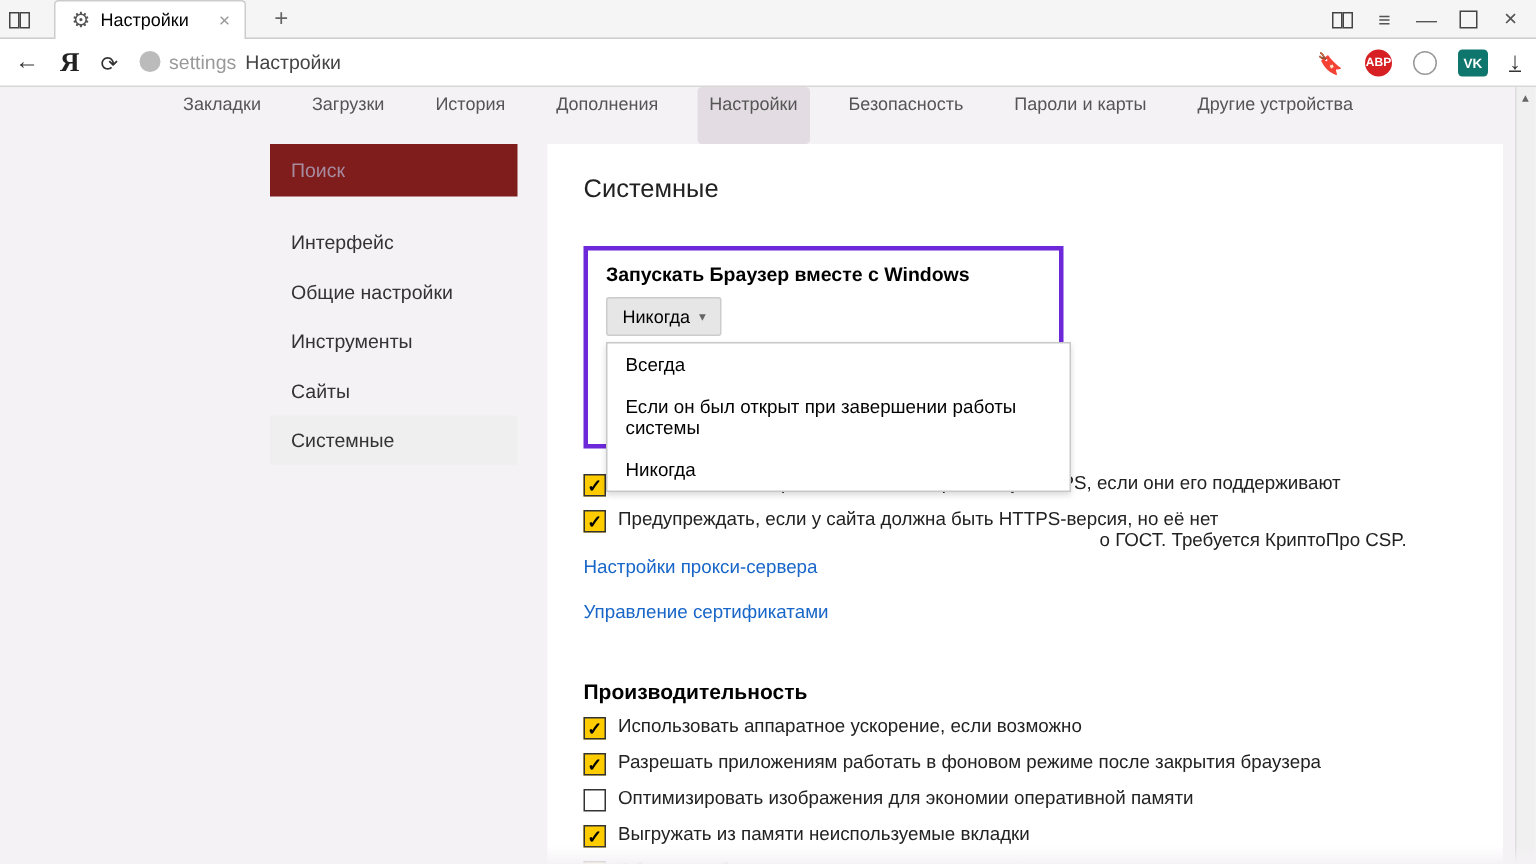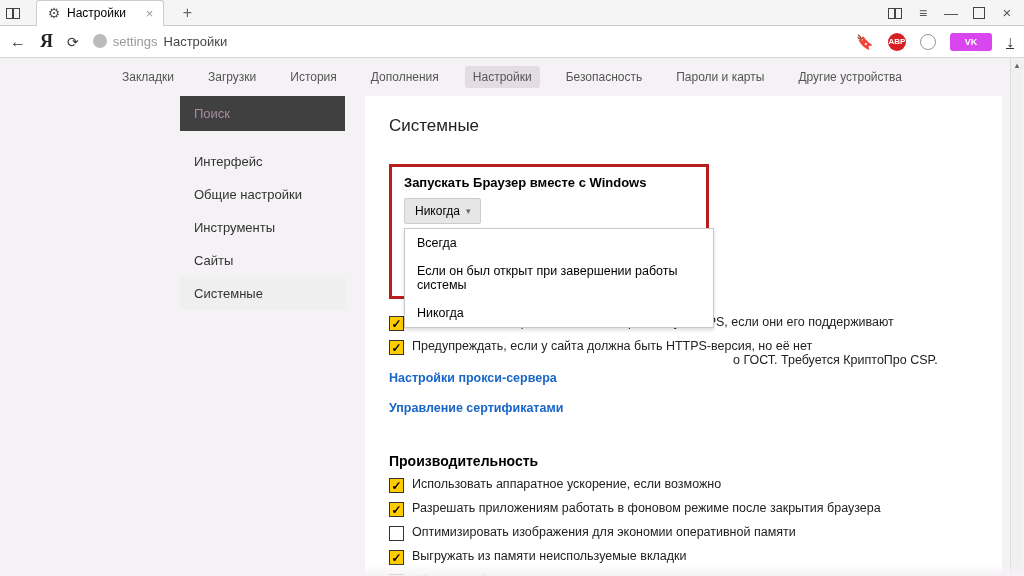--- a/index.html
+++ b/index.html
@@ -18,51 +18,51 @@
   .pan::before{left:0;top:0;width:5px;height:9px;}
   .pan::after{right:0;top:0;width:5px;height:9px;}
 
   
   .addrbar { height: 32px; background: #fff; display:flex; align-items:center; gap:14px; padding:0 10px; border-bottom:1px solid #d8d8d8; font-size:13px; color:#333;}
   .addrbar .favya { font-family: "Times New Roman", serif; font-size:18px; font-weight:600; color:#222;}
   .addrbar .url  { display:flex; gap:6px; color:#888;}
   .addrbar .url .dom { color:#444; }
   .addrbar .spacer{flex:1;}
   .abp { width:18px;height:18px;border-radius:50%;background:#d62024;color:#fff;font-size:8px;font-weight:700;display:inline-flex;align-items:center;justify-content:center;}
-  .vk  { width:42px;height:18px;border-radius:3px;background:#d946ef;color:#fff;font-size:9px;font-weight:700;display:inline-flex;align-items:center;justify-content:center;}
+  .vk  { width:20px;height:18px;border-radius:3px;background:#0f766e;color:#fff;font-size:9px;font-weight:700;display:inline-flex;align-items:center;justify-content:center;}
   .globe{width:16px;height:16px;border:1.5px solid #999;border-radius:50%;display:inline-block;position:relative;}
   .arrow{font-size:16px;color:#333;}
 
   
   .page { position: relative; height: calc(576px - 58px); }
-  .topnav { height: 38px; display:flex; align-items:center; justify-content:center; gap:18px; font-size:12px; color:#555; background:#f5f2f5;}
+  .topnav { height: 38px; display:flex; justify-content:center; gap:18px; font-size:12px; color:#555; background:#f5f2f5;}
   .topnav .item { padding:4px 8px; cursor:pointer;}
   .topnav .item.active { background:#e3dde3; border-radius:3px;}
 
   .content { display:flex; gap:20px; padding:0 22px 0 180px;}
   .sidebar { width:165px; display:flex; flex-direction:column; font-size:13px;}
-  .sidebar .search { background:#404040; color:#a78ca0; padding:10px 14px; margin-bottom:14px;}
+  .sidebar .search { background:#7f1d1d; color:#a78ca0; padding:10px 14px; margin-bottom:14px;}
   .sidebar .navitem { padding:9px 14px; color:#333; cursor:pointer;}
   .sidebar .navitem.active { background:#efefef; }
 
   .panel { flex:1; background:#fff; padding:20px 24px 14px 24px; position:relative; max-width:640px;}
   .panel h2 { font-size:17px; font-weight:400; color:#222; margin-bottom:28px;}
   .section-title { font-size:13px; font-weight:700; margin-bottom:8px;}
   .dropdown { display:inline-flex; align-items:center; gap:6px; background:#e6e6e6; border:1px solid #ccc; height:26px; padding:0 10px; border-radius:2px; font-size:12px; cursor:pointer;}
   .dropdown .caret{font-size:9px;color:#666;}
   .menu { position:absolute; left:0; top:30px; width:310px; background:#fff; border:1px solid #c8c8c8; box-shadow:0 2px 4px rgba(0,0,0,.15); font-size:12.5px;}
   .menu .mi { padding:7px 12px; cursor:pointer;}
-  .highlight { border:3px solid #b91c1c; padding:8px 12px 6px 12px; position:relative; width:320px;}
+  .highlight { border:3px solid #6d28d9; padding:8px 12px 6px 12px; position:relative; width:320px;}
   .ddwrap{position:relative; margin-top:6px;}
 
   .chkline { display:flex; align-items:flex-start; gap:8px; font-size:12.5px; color:#222; margin:8px 0;}
   .cb { width:15px; height:15px; border:1.5px solid #333; display:inline-flex; align-items:center; justify-content:center; flex:none; margin-top:1px;}
   .cb.checked{ background:#ffcc00; border-color:#333;}
   .cb.checked::after{content:"✓"; font-size:12px; line-height:1; color:#000; font-weight:700;}
-  .linktxt { color:#1866c8; font-size:12.5px; margin:8px 0; cursor:pointer; display:inline-block;font-weight:bold;}
+  .linktxt { color:#1866c8; font-size:12.5px; margin:8px 0; cursor:pointer; display:inline-block;}
   .below-section { margin-top:30px;}
 
   
   .gostline { position:absolute; left:368px; top:257px; font-size:12.5px; color:#222; white-space:nowrap;}
 
   
   .vscroll { position:absolute; right:1px; top:0; width:13px; height:100%; background:#f0f0f0; border-left:1px solid #ddd;}
   .vscroll .up { position:absolute; top:2px; left:0; right:0; text-align:center; font-size:9px; color:#666;}
 
   

